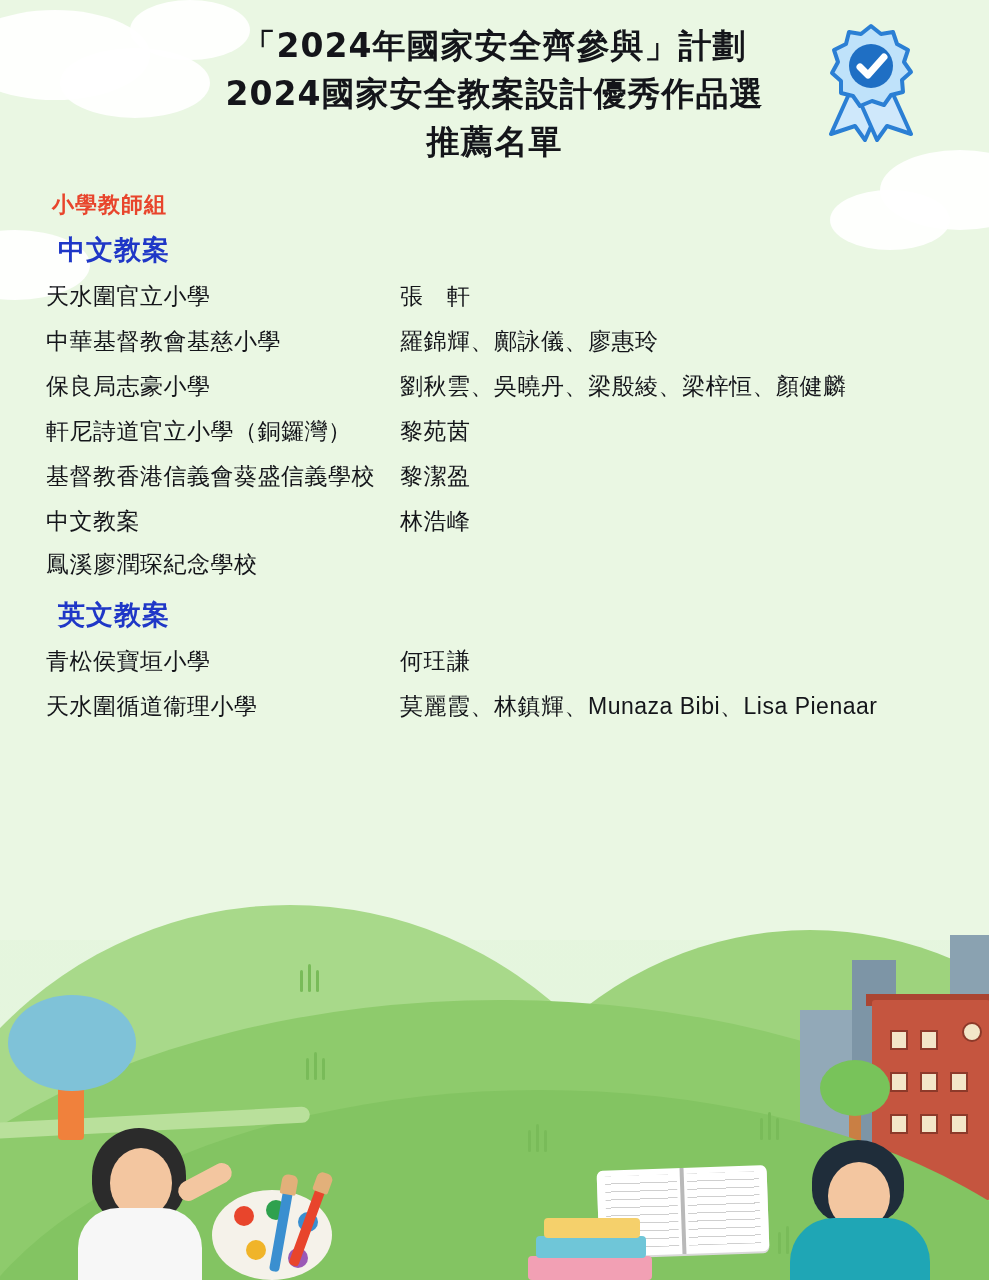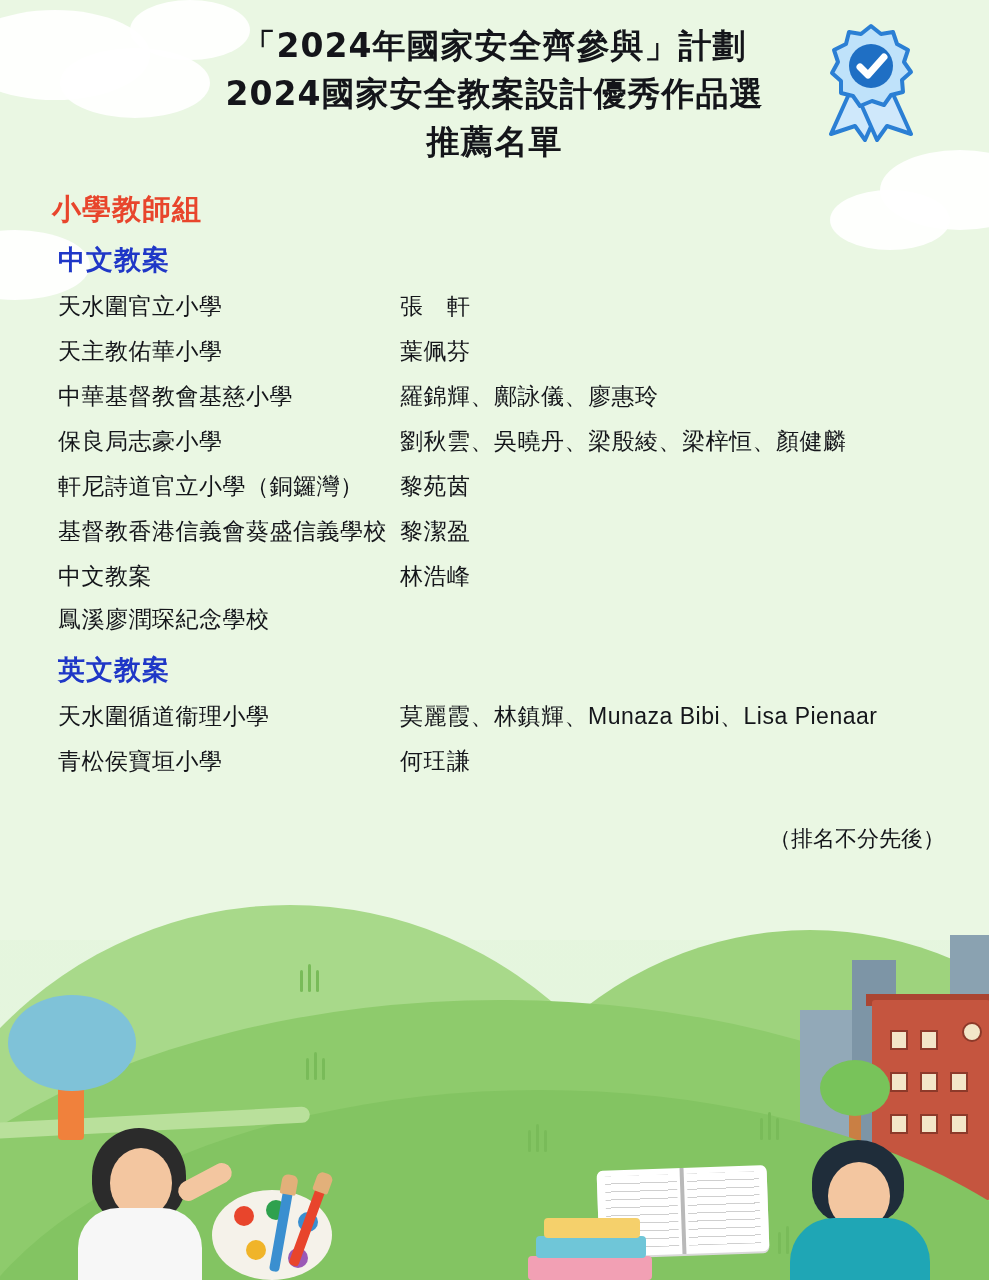--- a/index.html
+++ b/index.html
@@ -293,21 +293,21 @@
   }
 
   
   .content {
     position: relative;
     z-index: 5;
     padding: 10px 0 0 0;
   }
   .group-title {
     color: #e8452c;
-    font-size: 29px;
+    font-size: 22px;
     font-weight: bold;
     margin: 14px 0 6px 52px;
     letter-spacing: 1px;
   }
   .sub-title {
     color: #1f37c7;
     font-size: 27px;
     font-weight: bold;
     margin: 12px 0 6px 58px;
     letter-spacing: 1px;
@@ -320,21 +320,21 @@
   .row {
     display: flex;
     align-items: flex-start;
     padding: 7px 0 7px 0;
     font-size: 23px;
     color: #14151a;
   }
   .row .school {
     width: 400px;
     flex: 0 0 400px;
-    padding-left: 58px;
+    padding-left: 46px;
     box-sizing: border-box;
     letter-spacing: .5px;
   }
   .row .names {
     flex: 1;
     letter-spacing: .5px;
   }
   .row.tight { padding: 5px 0; }
   .footnote {
     text-align: right;
@@ -377,24 +377,20 @@
 
     <div class="group-title">小學教師組</div>
 
     <div class="sub-title">中文教案</div>
     <div class="rows">
       <div class="row">
         <div class="school">天水圍官立小學</div>
         <div class="names">張　軒</div>
       </div>
       <div class="row">
-        <div class="school">天主教佑華小學</div>
-        <div class="names">葉佩芬</div>
-      </div>
-      <div class="row">
         <div class="school">中華基督教會基慈小學</div>
         <div class="names">羅錦輝、鄺詠儀、廖惠玲</div>
       </div>
       <div class="row">
         <div class="school">保良局志豪小學</div>
         <div class="names">劉秋雲、吳曉丹、梁殷綾、梁梓恒、顏健麟</div>
       </div>
       <div class="row">
         <div class="school">軒尼詩道官立小學（銅鑼灣）</div>
         <div class="names">黎苑茵</div>
@@ -408,30 +404,29 @@
         <div class="names">林浩峰</div>
       </div>
       <div class="row tight">
         <div class="school">鳳溪廖潤琛紀念學校</div>
       </div>
     </div>
 
     <div class="sub-title">英文教案</div>
     <div class="rows">
       <div class="row">
+        <div class="school">青松侯寶垣小學</div>
+        <div class="names">何玨謙</div>
+      </div>
+      <div class="row">
         <div class="school">天水圍循道衞理小學</div>
         <div class="names">莫麗霞、林鎮輝、Munaza Bibi、Lisa Pienaar</div>
       </div>
-      <div class="row">
-        <div class="school">青松侯寶垣小學</div>
-        <div class="names">何玨謙</div>
-      </div>
     </div>
 
-    <div class="footnote">（排名不分先後）</div>
   </div>
 
   <div class="hill h1"></div>
   <div class="hill h2"></div>
   <div class="hill h3"></div>
 
   <div class="bldg b1"></div>
   <div class="bldg b2"></div>
   <div class="bldg b3"></div>
   <div class="bldg-red-roof"></div>

